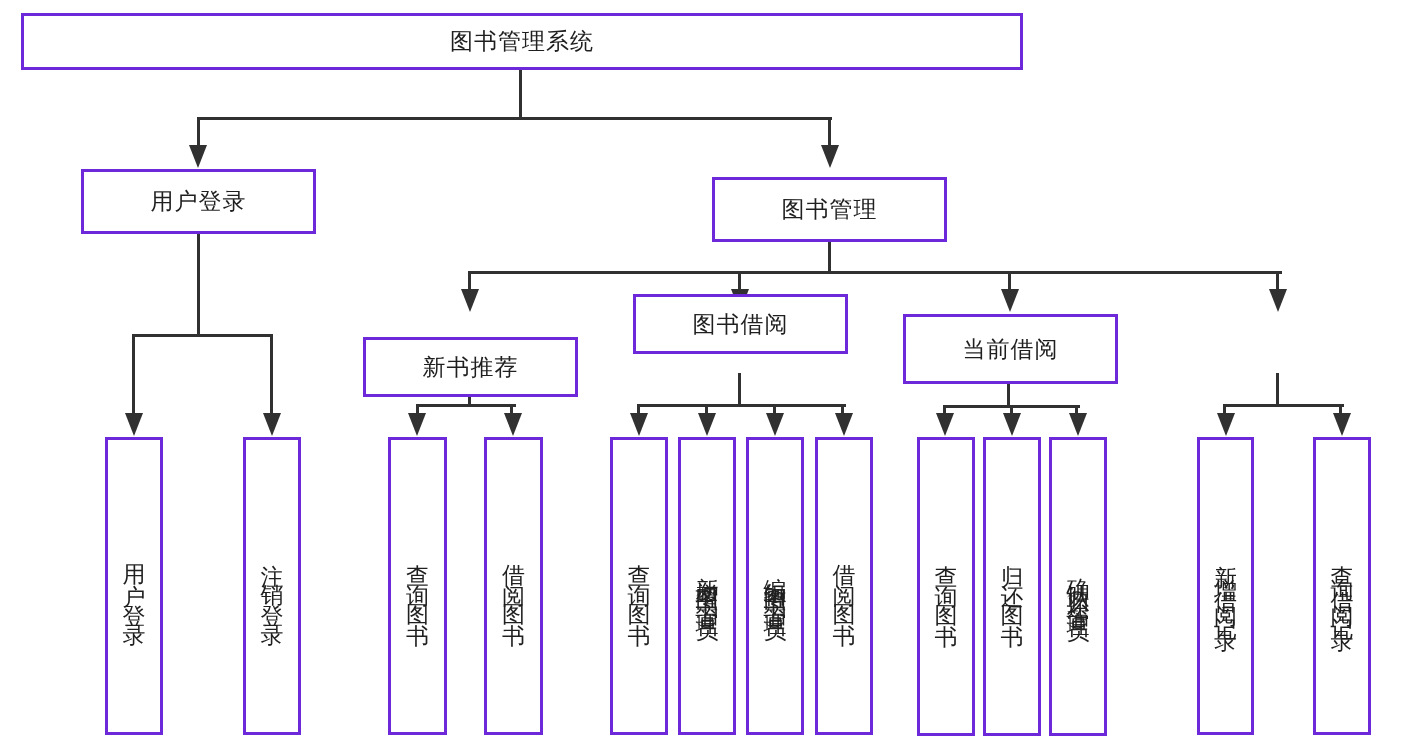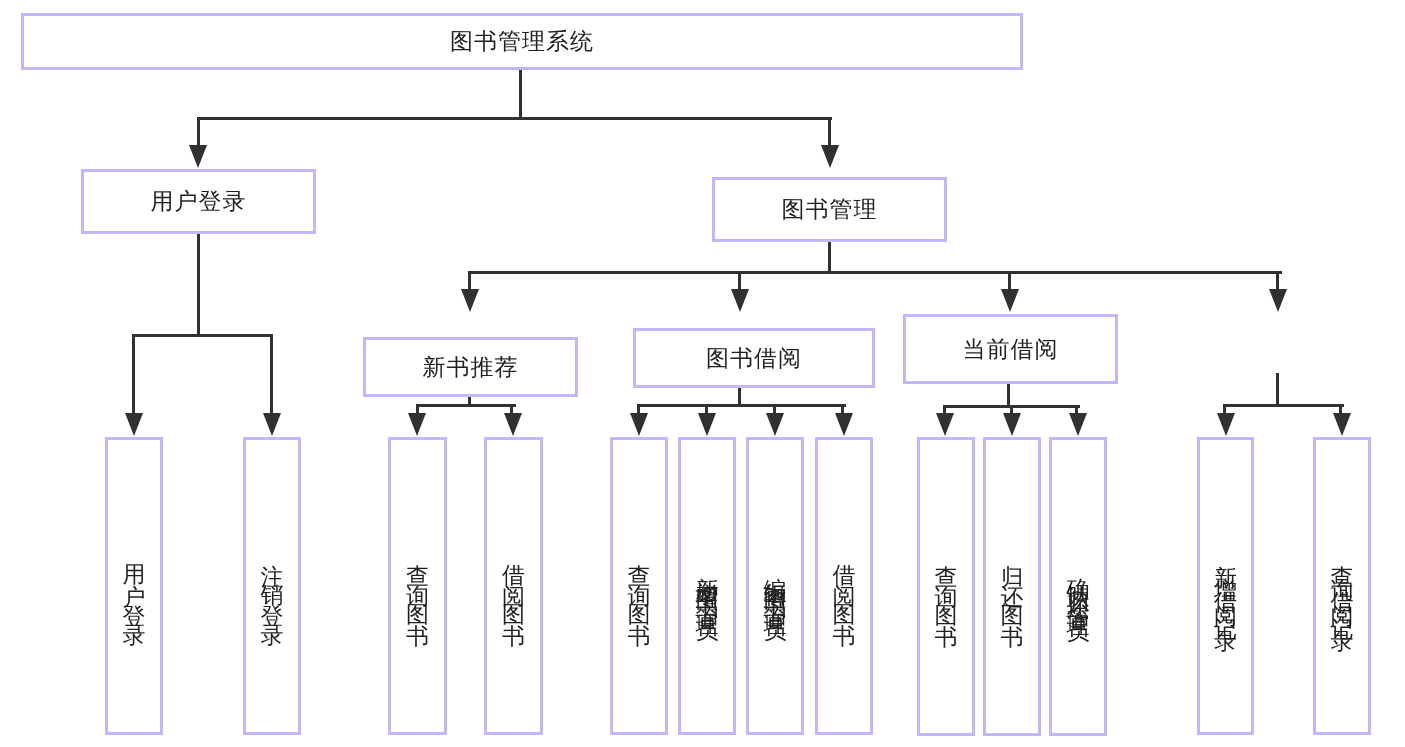--- a/index.html
+++ b/index.html
@@ -6,33 +6,33 @@
   #canvas{
     position:relative;width:1405px;height:747px;background:#ffffff;overflow:hidden;
     font-family:"DejaVu Sans","Liberation Sans",sans-serif;color:#1f1f1f;
   }
   
   .line{position:absolute;background:#313131;}
   .arrow{position:absolute;width:0;height:0;
     border-left:9px solid transparent;border-right:9px solid transparent;
     border-top:23px solid #313131;}
   
-  .box{position:absolute;box-sizing:border-box;border:3px solid #c4b5fd;background:#fff;
+  .box{position:absolute;box-sizing:border-box;border:3px solid #6d28d9;background:#fff;
     display:flex;align-items:center;justify-content:center;}
   .h{font-size:23px;letter-spacing:1px;white-space:nowrap;}
   .v .vtext{writing-mode:vertical-lr;text-orientation:mixed;font-size:23px;line-height:1;}
   .sp-loose{letter-spacing:20px;}
   .sp-mid{letter-spacing:13px;}
   .sp-tight{letter-spacing:6px;}
   
   #n-root {left:21px;top:13px;width:1002px;height:57px;}
   #n-l1-0 {left:81px;top:169px;width:235px;height:65px;}
   #n-l1-1 {left:712px;top:177px;width:235px;height:65px;}
   #n-l2-0 {left:363px;top:313px;width:215px;height:60px;margin-top:24px;}
-  #n-l2-1 {left:633px;top:328px;width:242px;height:60px;}
+  #n-l2-1 {left:633px;top:294px;width:215px;height:60px;}
   #n-l2-2 {left:903px;top:314px;width:215px;height:70px;}
   #n-l2-3 {left:1172px;top:313px;width:214px;height:60px;}
   #n-leaf-0 {left:105px;top:437px;width:58px;height:298px;}
   #n-leaf-1 {left:243px;top:437px;width:58px;height:298px;}
   #n-leaf-2 {left:388px;top:437px;width:59px;height:298px;}
   #n-leaf-3 {left:484px;top:437px;width:59px;height:298px;}
   #n-leaf-4 {left:610px;top:437px;width:58px;height:298px;}
   #n-leaf-5 {left:678px;top:437px;width:58px;height:298px;}
   #n-leaf-6 {left:746px;top:437px;width:58px;height:298px;}
   #n-leaf-7 {left:815px;top:437px;width:58px;height:298px;}

